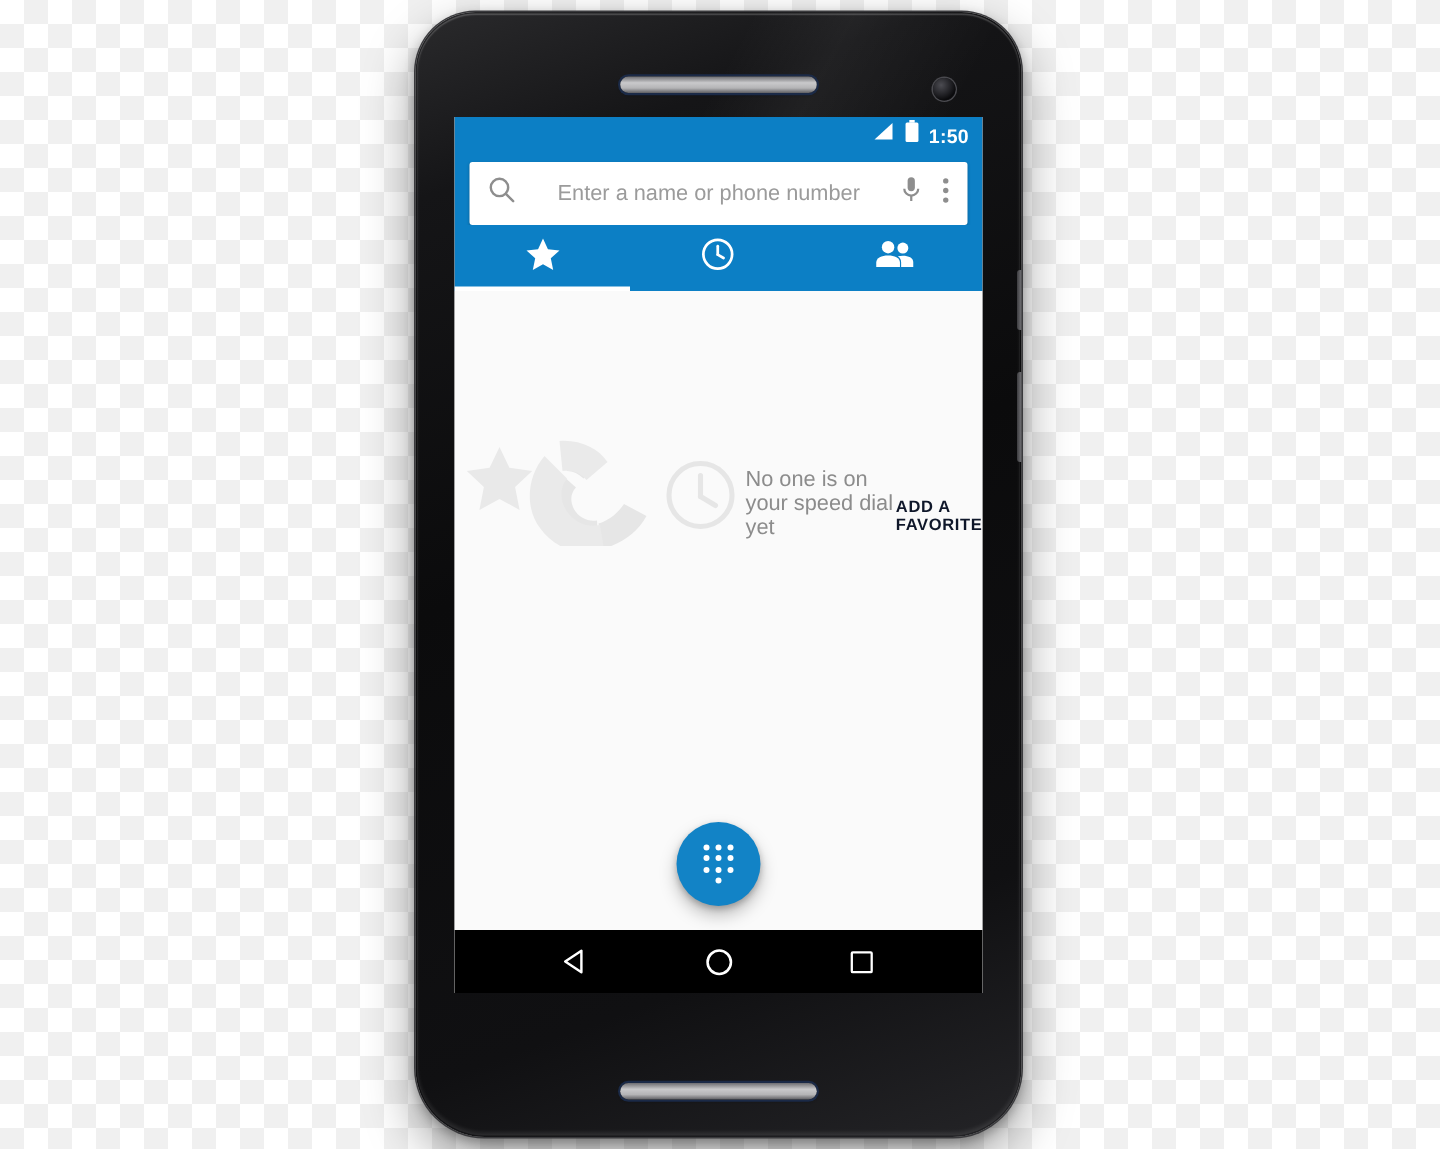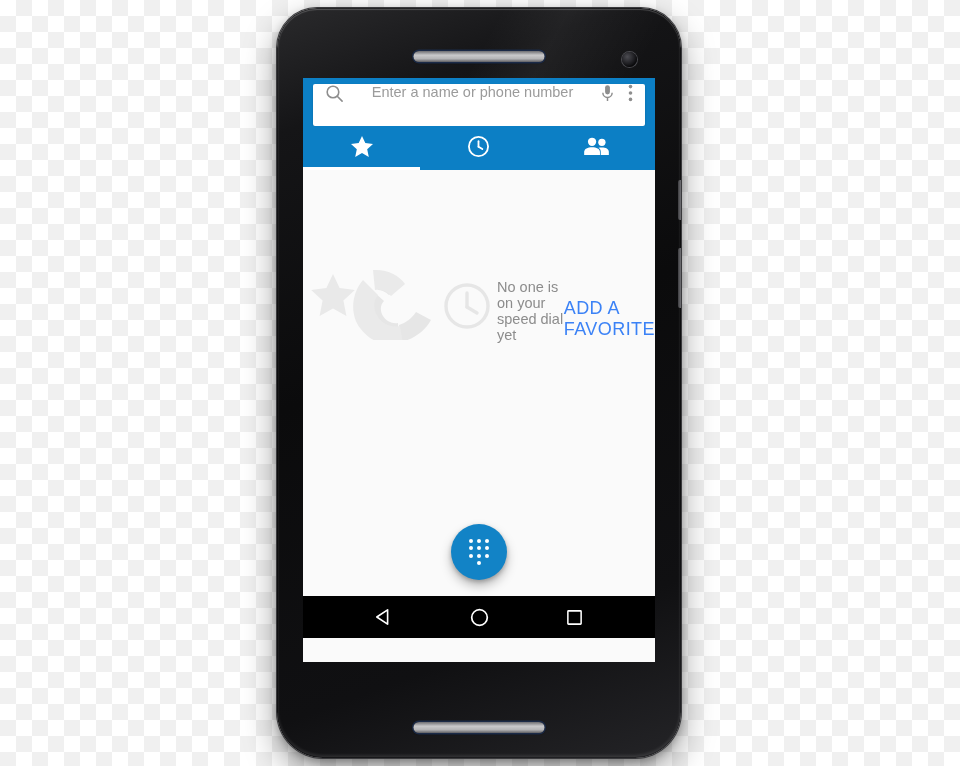--- a/index.html
+++ b/index.html
@@ -127,21 +127,21 @@
   
   .appbar {
     background: #0c7fc5;
     padding: 6px 10px 0 10px;
   }
   .searchbar {
     background: #ffffff;
     height: 42px;
     border-radius: 2px;
     display: flex;
-    align-items: flex-start;
+    align-items: center;
     padding: 0 12px;
     box-shadow: 0 1px 2px rgba(0,0,0,0.22);
   }
   .searchbar .placeholder {
     flex: 1;
     color: #9b9b9b;
     font-size: 14.5px;
     text-align: center;
     white-space: nowrap;
     overflow: hidden;
@@ -183,23 +183,23 @@
     flex-direction: row;
     align-items: center;
   }
   .empty-art { margin-bottom: 26px; }
   .empty-text {
     color: #8c8c8c;
     font-size: 14.5px;
     margin-bottom: 16px;
   }
   .empty-action {
-    color: #3b82f6;
-    font-size: 18px;
-    font-weight: normal;
+    color: #0f172a;
+    font-size: 11px;
+    font-weight: bold;
     letter-spacing: 0.45px;
     cursor: pointer;
   }
 
   
   .fab {
     position: absolute;
     left: 50%;
     transform: translateX(-50%);
     bottom: 16px;
@@ -248,20 +248,34 @@
   <div class="edge-hilite"></div>
 
   <div class="grille top"></div>
   <div class="camera"></div>
 
   <div class="side-btn power"></div>
   <div class="side-btn vol"></div>
 
   <div id="screen">
 
+    <div class="statusbar">
+      <span>
+        <svg width="16" height="13" viewBox="0 0 16 13">
+            <polygon points="14,1 14,12 2,12" fill="#ffffff"></polygon>
+          </svg>
+      </span>
+      <span>
+        <svg width="10" height="15" viewBox="0 0 10 15">
+          <rect x="3.2" y="0" width="3.6" height="1.8" fill="#ffffff"></rect>
+          <rect x="0.7" y="1.6" width="8.6" height="13" rx="1" fill="#ffffff"></rect>
+        </svg>
+      </span>
+      <span class="clock">1:50</span>
+    </div>
 
     <div class="appbar">
       <div class="searchbar">
         <span>
           <svg width="19" height="19" viewBox="0 0 20 20">
             <circle cx="8.4" cy="8.4" r="6.1" fill="none" stroke="#8e8e8e" stroke-width="1.7"></circle>
             <line x1="12.9" y1="12.9" x2="18" y2="18" stroke="#8e8e8e" stroke-width="1.7" stroke-linecap="round"></line>
           </svg>
         </span>
         <span class="placeholder">Enter a name or phone number</span>

